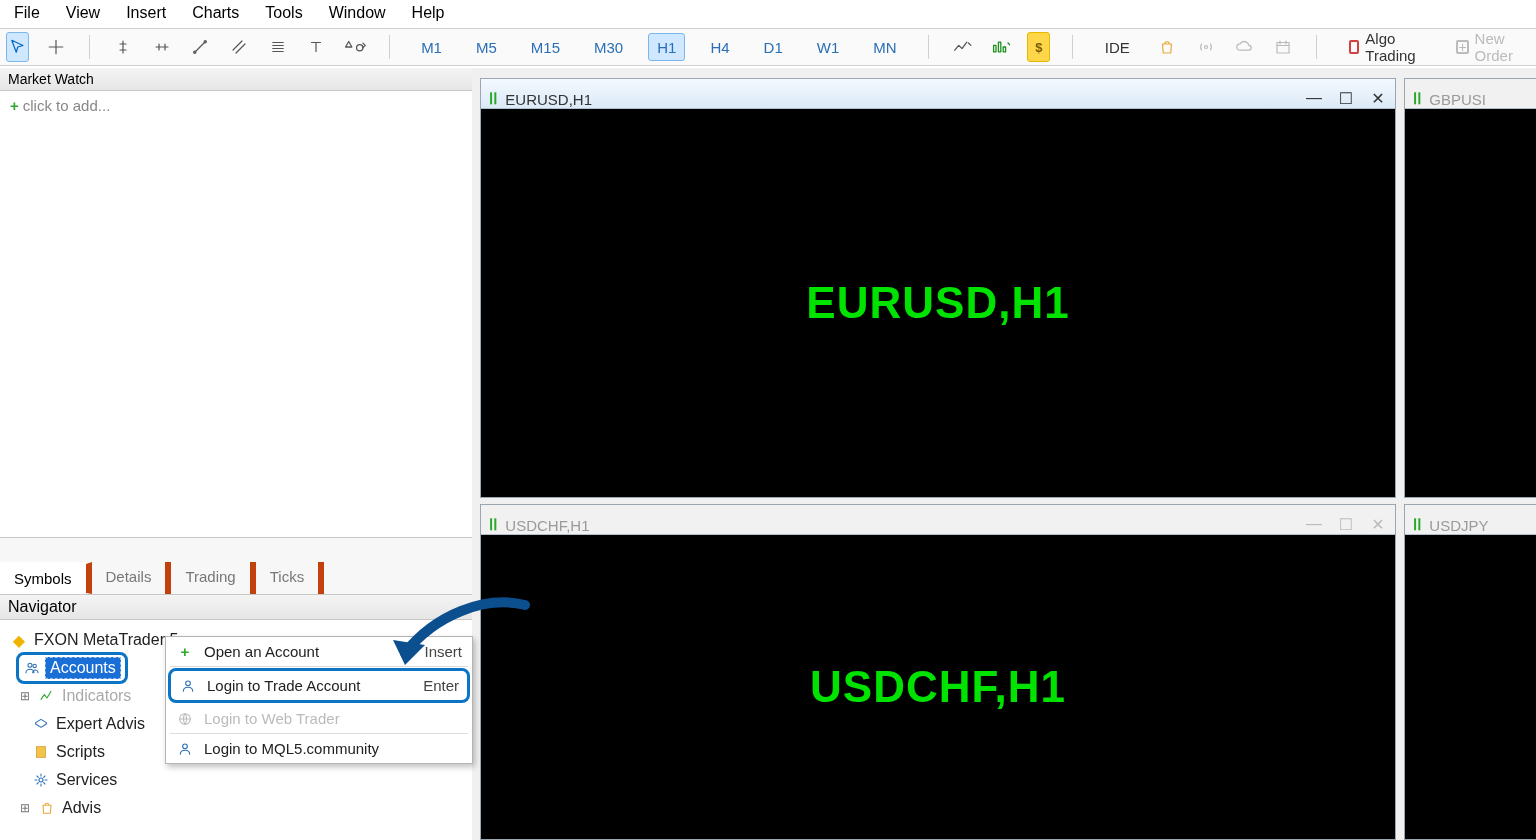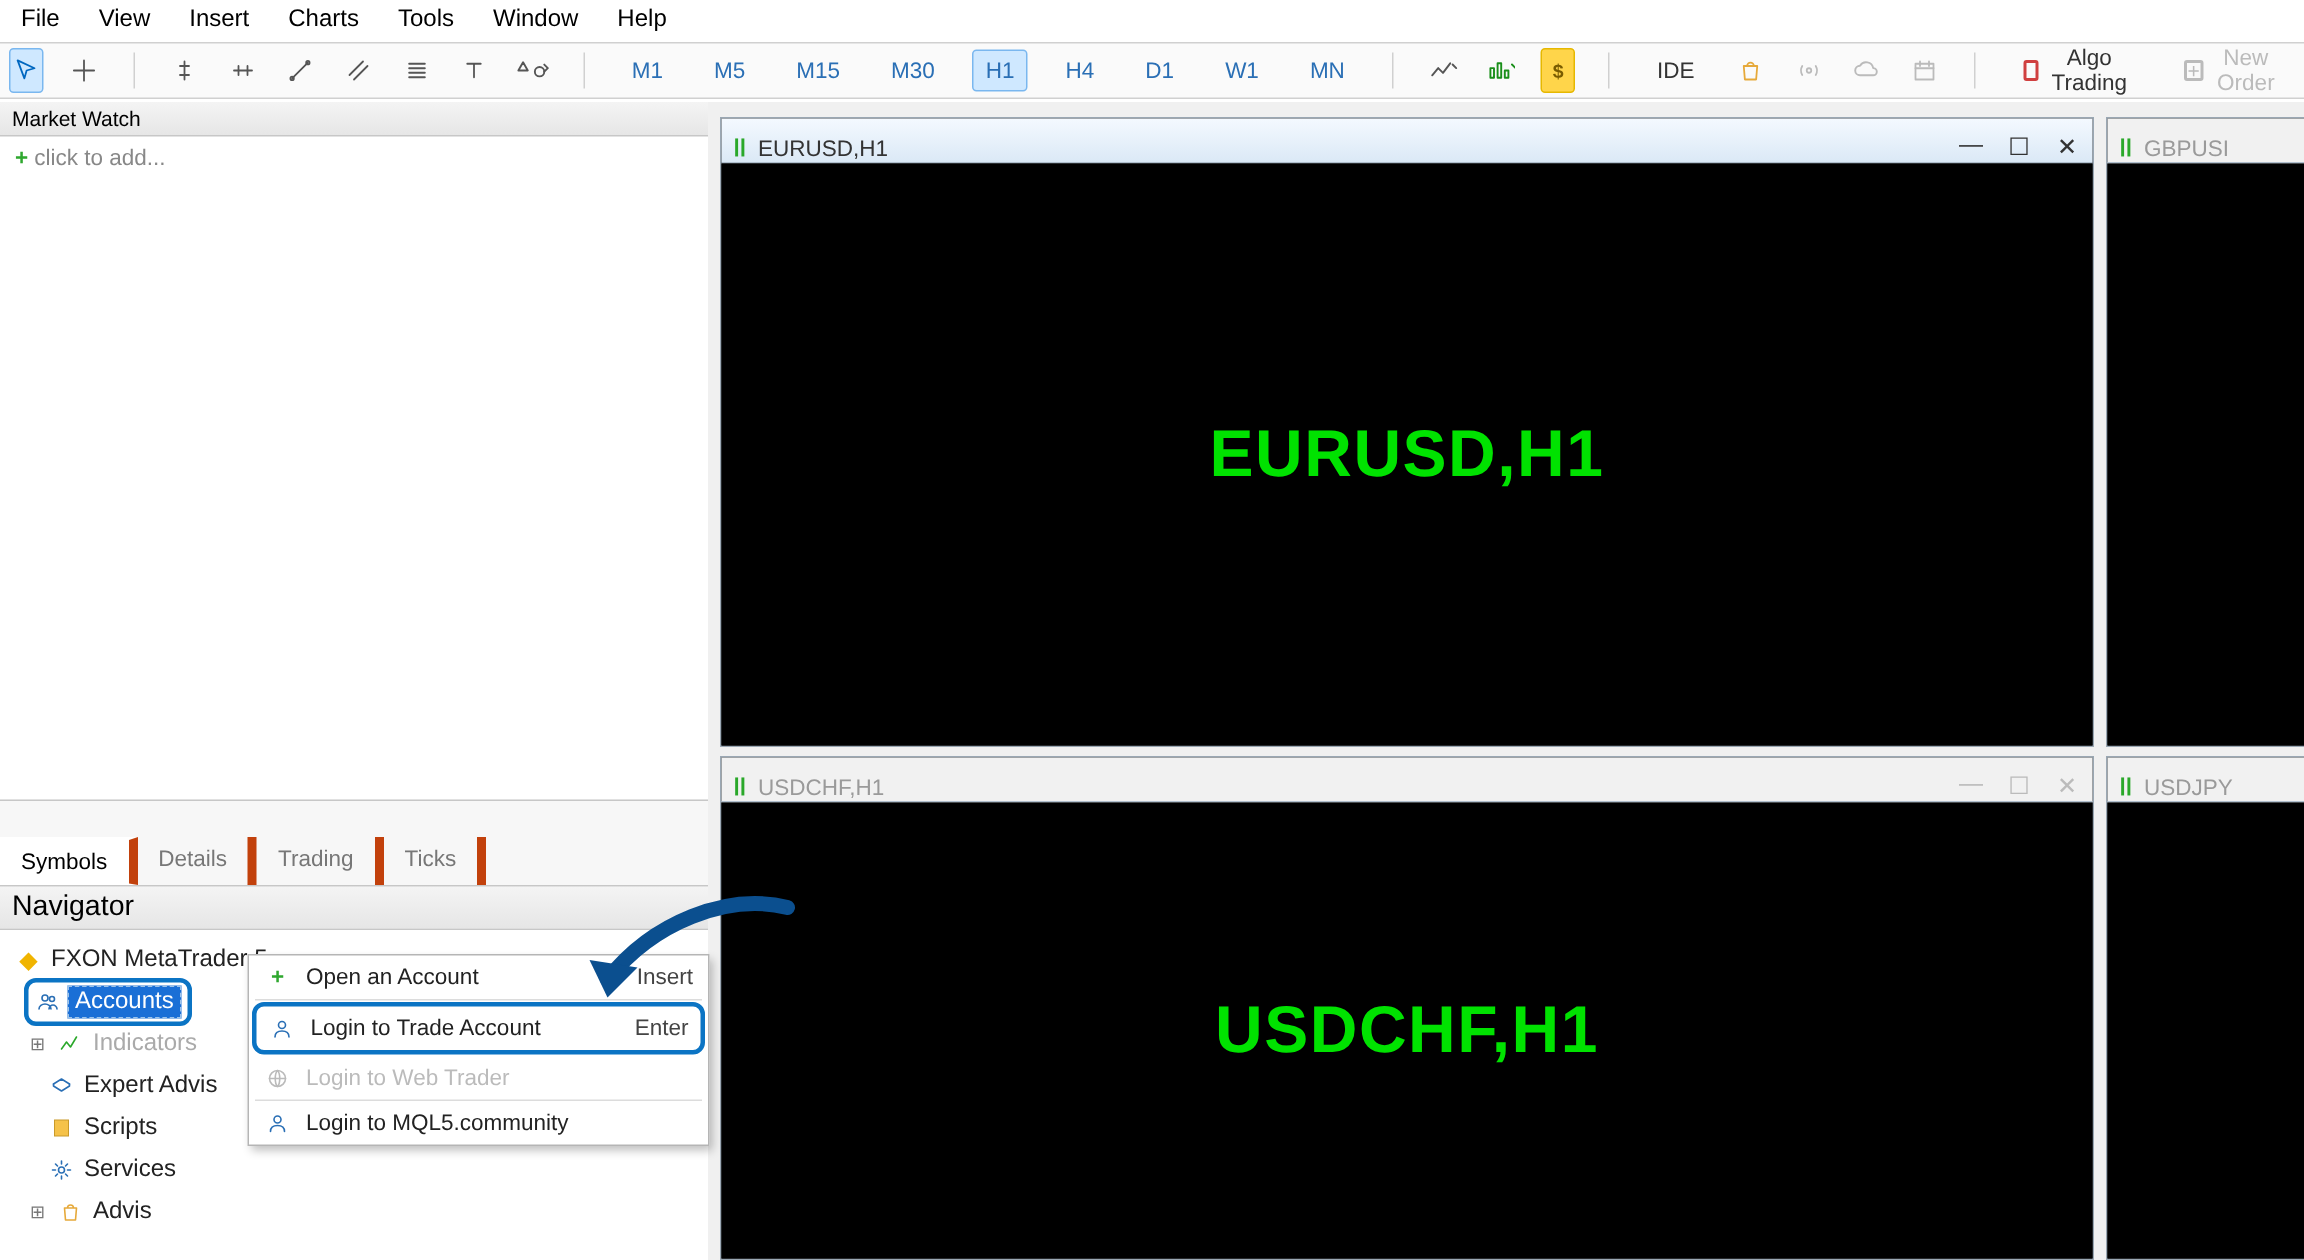--- a/index.html
+++ b/index.html
@@ -10,42 +10,42 @@
 .menubar span { cursor: default; }
 
 
 .toolbar { display: flex; align-items: center; height: 38px; border-top: 1px solid #d0d0d0; border-bottom: 1px solid #d0d0d0; background: #fafafa; padding: 0 6px; gap: 16px; }
 .tb-btn { width: 32px; height: 30px; display: flex; align-items: center; justify-content: center; border: 1px solid transparent; border-radius: 3px; color: #555; }
 .tb-btn.disabled { color: #bbb; }
 .tb-btn.active { background: #cfe8ff; border-color: #7ab7ef; color: #0067c0; }
 .tb-sep { width: 1px; height: 24px; background: #d0d0d0; margin: 0 6px; }
 .tf-btn { padding: 0 8px; height: 28px; display: flex; align-items: center; font-size: 15px; color: #2a6fb5; border: 1px solid transparent; border-radius: 3px; }
 .tf-btn.active { background: #cfe8ff; border-color: #7ab7ef; }
-.tb-text { padding: 0 10px; font-size: 15px; color: #333; display: flex; align-items: center; gap: 6px; height: 30px; text-align: center; }
+.tb-text { padding: 0 10px; font-size: 15px; color: #333; display: flex; align-items: center; gap: 6px; height: 30px; }
 .tb-text.disabled { color: #bbb; }
 .algo-stop { width: 14px; height: 14px; border: 2px solid #d04040; border-radius: 2px; display: inline-block; }
 .algo-plus { width: 14px; height: 14px; border: 2px solid #bbb; border-radius: 2px; display: inline-flex; align-items: center; justify-content: center; color: #bbb; font-size: 14px; line-height: 1; }
 
 
 .left-col { position: absolute; top: 68px; left: 0; width: 544px; bottom: 12px; border-right: 1px solid #c7c7c7; display: flex; flex-direction: column; }
 .panel-head { background: linear-gradient(#f4f4f4,#e6e6e6); border-bottom: 1px solid #c7c7c7; padding: 3px 8px; font-size: 14px; display: flex; justify-content: space-between; align-items: center; }
 .panel-head .x { font-weight: bold; cursor: default; }
 .mw-header { display: flex; padding: 4px 8px; font-size: 15px; color: #333; border-bottom: 1px solid #eee; }
 .mw-header .col-sym { flex: 1; }
 .mw-header .col-bid, .mw-header .col-ask { width: 80px; text-align: right; }
 .mw-header .col-dc { width: 90px; text-align: right; }
 .mw-add { padding: 6px 10px; display: flex; justify-content: space-between; color: #888; font-size: 15px; }
 .mw-add .plus { color: #2fa82f; font-weight: bold; margin-right: 4px; }
 .mw-body { flex: 1; }
 .mw-tabs { display: flex; border-top: 1px solid #c7c7c7; background: #f7f7f7; font-size: 15px; }
 .mw-tabs .tab { padding: 6px 14px; color: #777; border-right: 6px solid #c2410c; margin-top: 24px; }
 .mw-tabs .tab.active { background: #fff; color: #000; border-top: 2px solid #fff; border-bottom: 1px solid #fff; }
 
 
-.nav-head { background: linear-gradient(#f4f4f4,#e6e6e6); border-top: 1px solid #c7c7c7; border-bottom: 1px solid #c7c7c7; padding: 3px 8px; font-size: 19px; display: flex; justify-content: space-between; align-items: center; }
+.nav-head { background: linear-gradient(#f4f4f4,#e6e6e6); border-top: 1px solid #c7c7c7; border-bottom: 1px solid #c7c7c7; padding: 3px 8px; font-size: 16px; display: flex; justify-content: space-between; align-items: center; }
 .nav-tree { padding: 6px 6px 6px 10px; font-size: 16px; color: #222; position: relative; }
 .nav-row { display: flex; align-items: center; gap: 6px; height: 28px; }
 .nav-ind { display: inline-block; width: 14px; text-align: center; color: #777; font-size: 12px; }
 .nav-ico { width: 18px; display: inline-flex; justify-content: center; }
 .nav-root-ico { color: #f0b400; } 
 .accounts-hl { border: 3px solid #0b74c4; border-radius: 8px; padding: 2px 4px; display: inline-flex; align-items: center; gap: 4px; }
 .accounts-sel { background: #1a6fd6; color: #fff; padding: 1px 4px; border: 1px dashed #9cc3ea; }
 
 
 .ctx-menu { position: absolute; left: 165px; top: 636px; width: 308px; background: #fff; border: 1px solid #b5b5b5; box-shadow: 2px 3px 6px rgba(0,0,0,.25); font-size: 15px; z-index: 20; }

